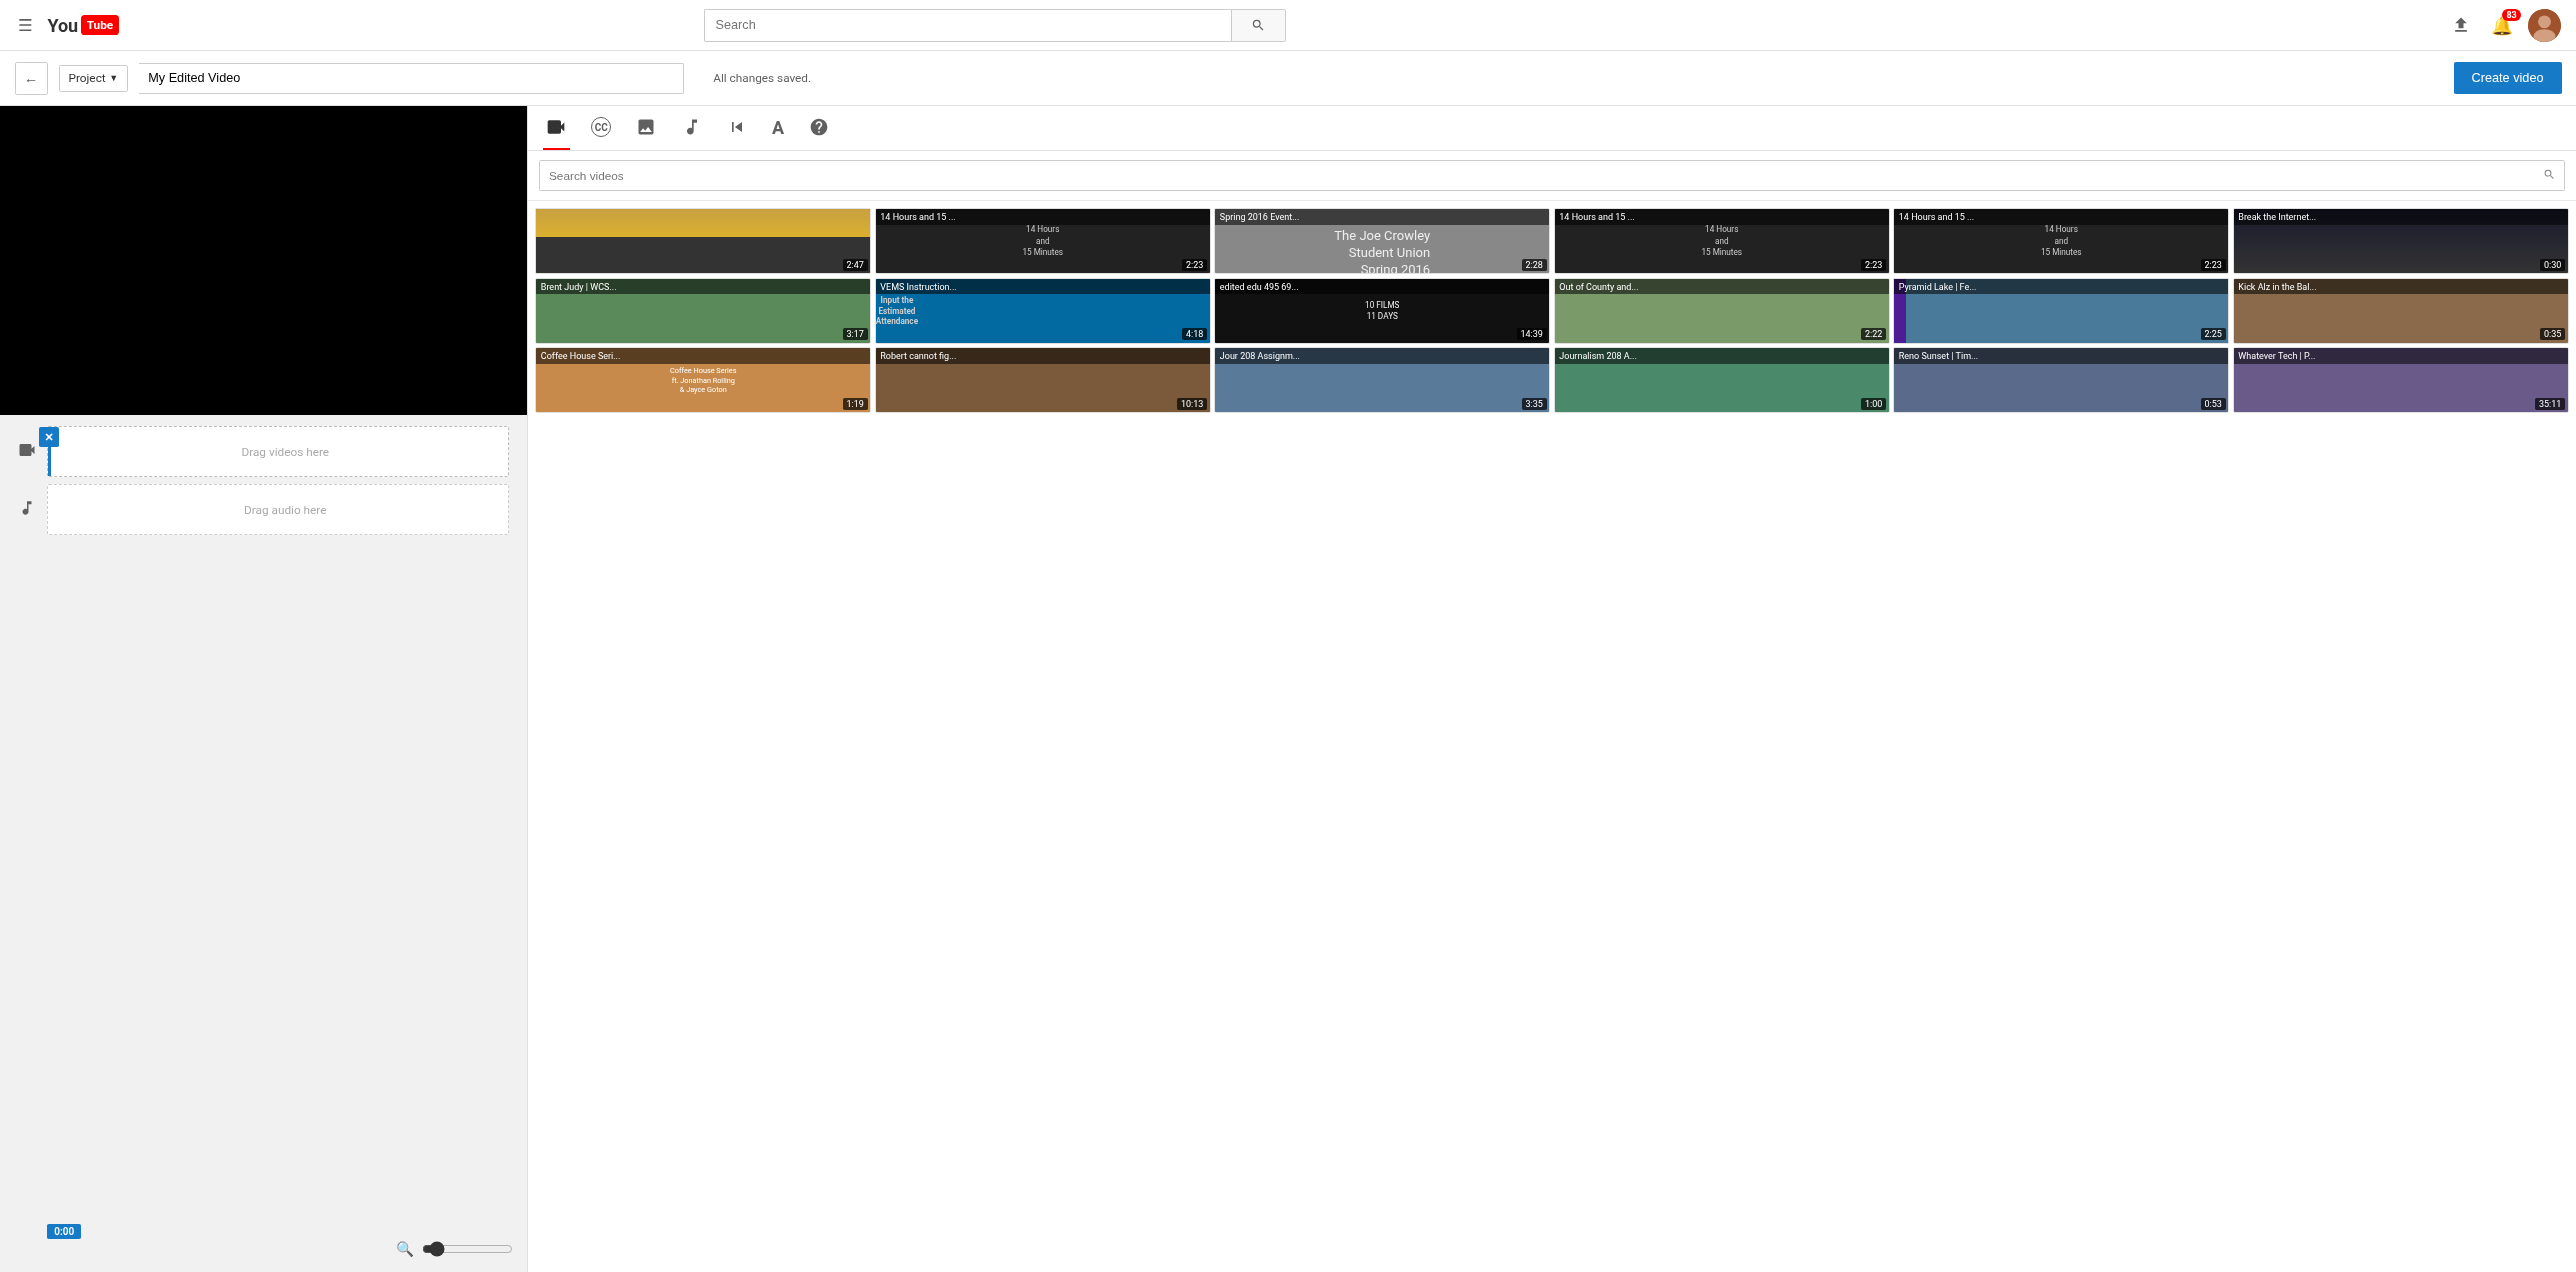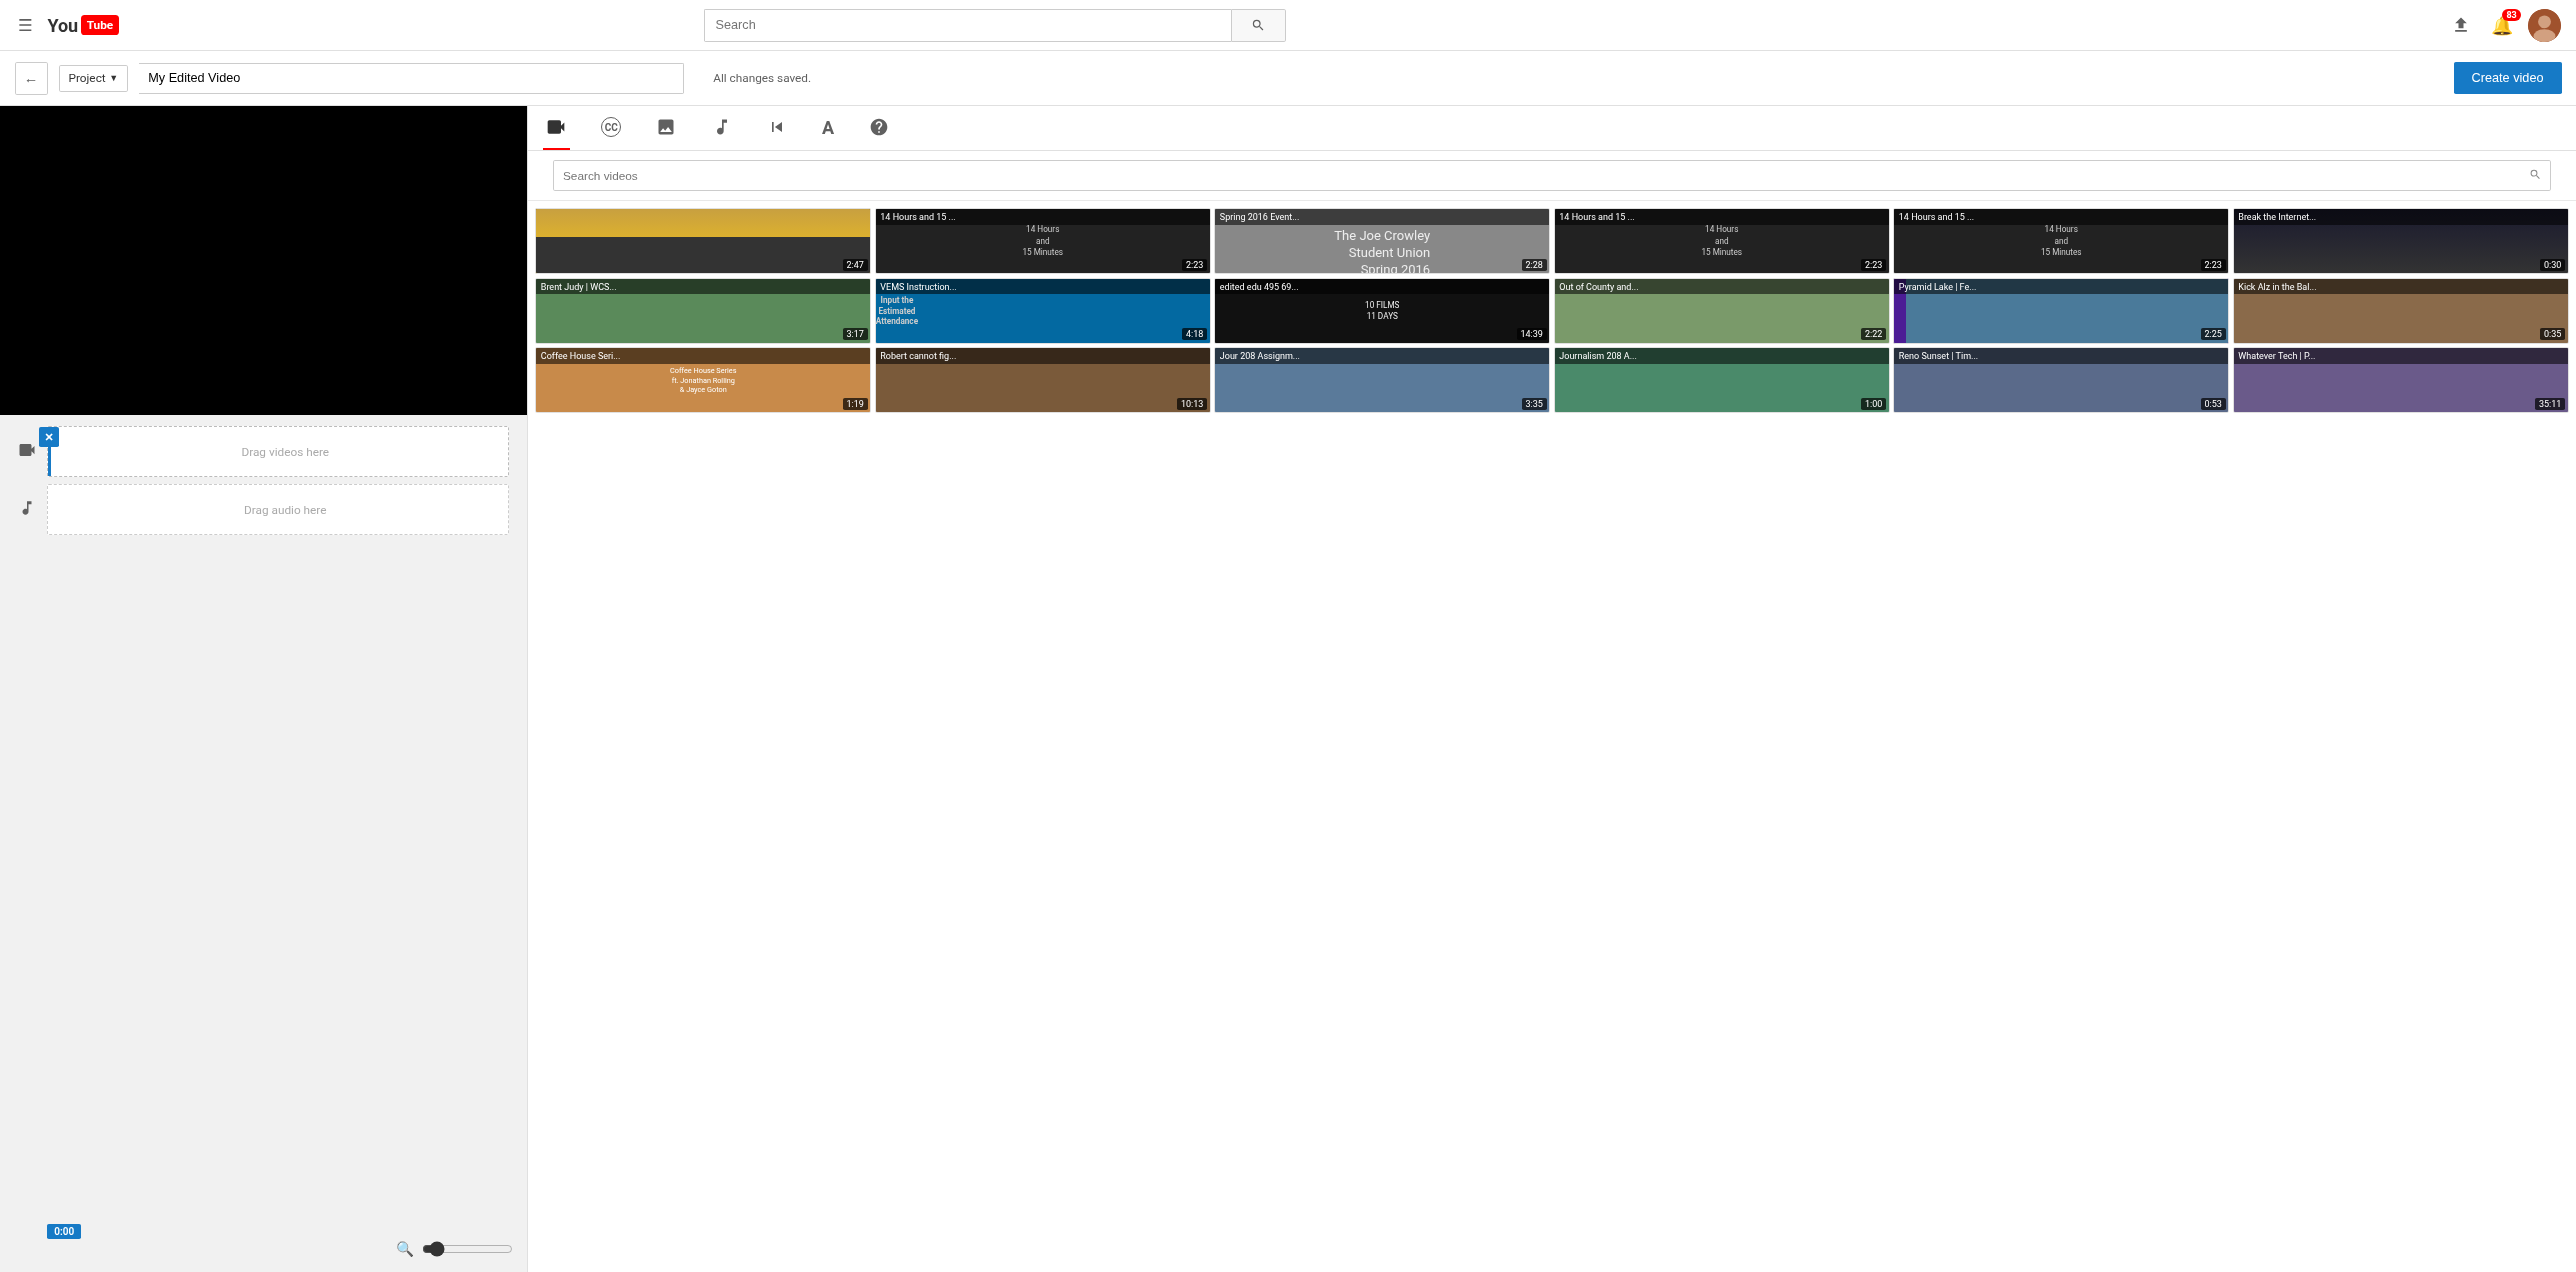--- a/index.html
+++ b/index.html
@@ -155,37 +155,37 @@
       display: flex;
       flex-direction: column;
       overflow: hidden;
     }
 
     .media-tabs {
       display: flex;
       align-items: center;
       border-bottom: 0.9px solid #e0e0e0;
       padding: 0 14.5px;
-      gap: 28px;
+      gap: 18px;
       height: 45px;
     }
     .media-tab {
       display: flex; align-items: center;
       padding: 0 3.6px;
       height: 100%;
       cursor: pointer;
       color: #606060;
       font-size: 18px;
       border-bottom: 2.7px solid transparent;
       position: relative;
     }
     .media-tab.active { border-bottom: 2.7px solid #ff0000; color: #333; }
 
     .media-search-bar {
-      padding: 9px 25px;
+      padding: 9px 11px;
       border-bottom: 0.9px solid #e8e8e8;
       display: flex; align-items: center;
     }
     .media-search-input {
       width: 100%;
       height: 31px;
       border: 0.9px solid #ccc;
       padding: 0 9px;
       font-size: 11.8px;
       outline: none;

